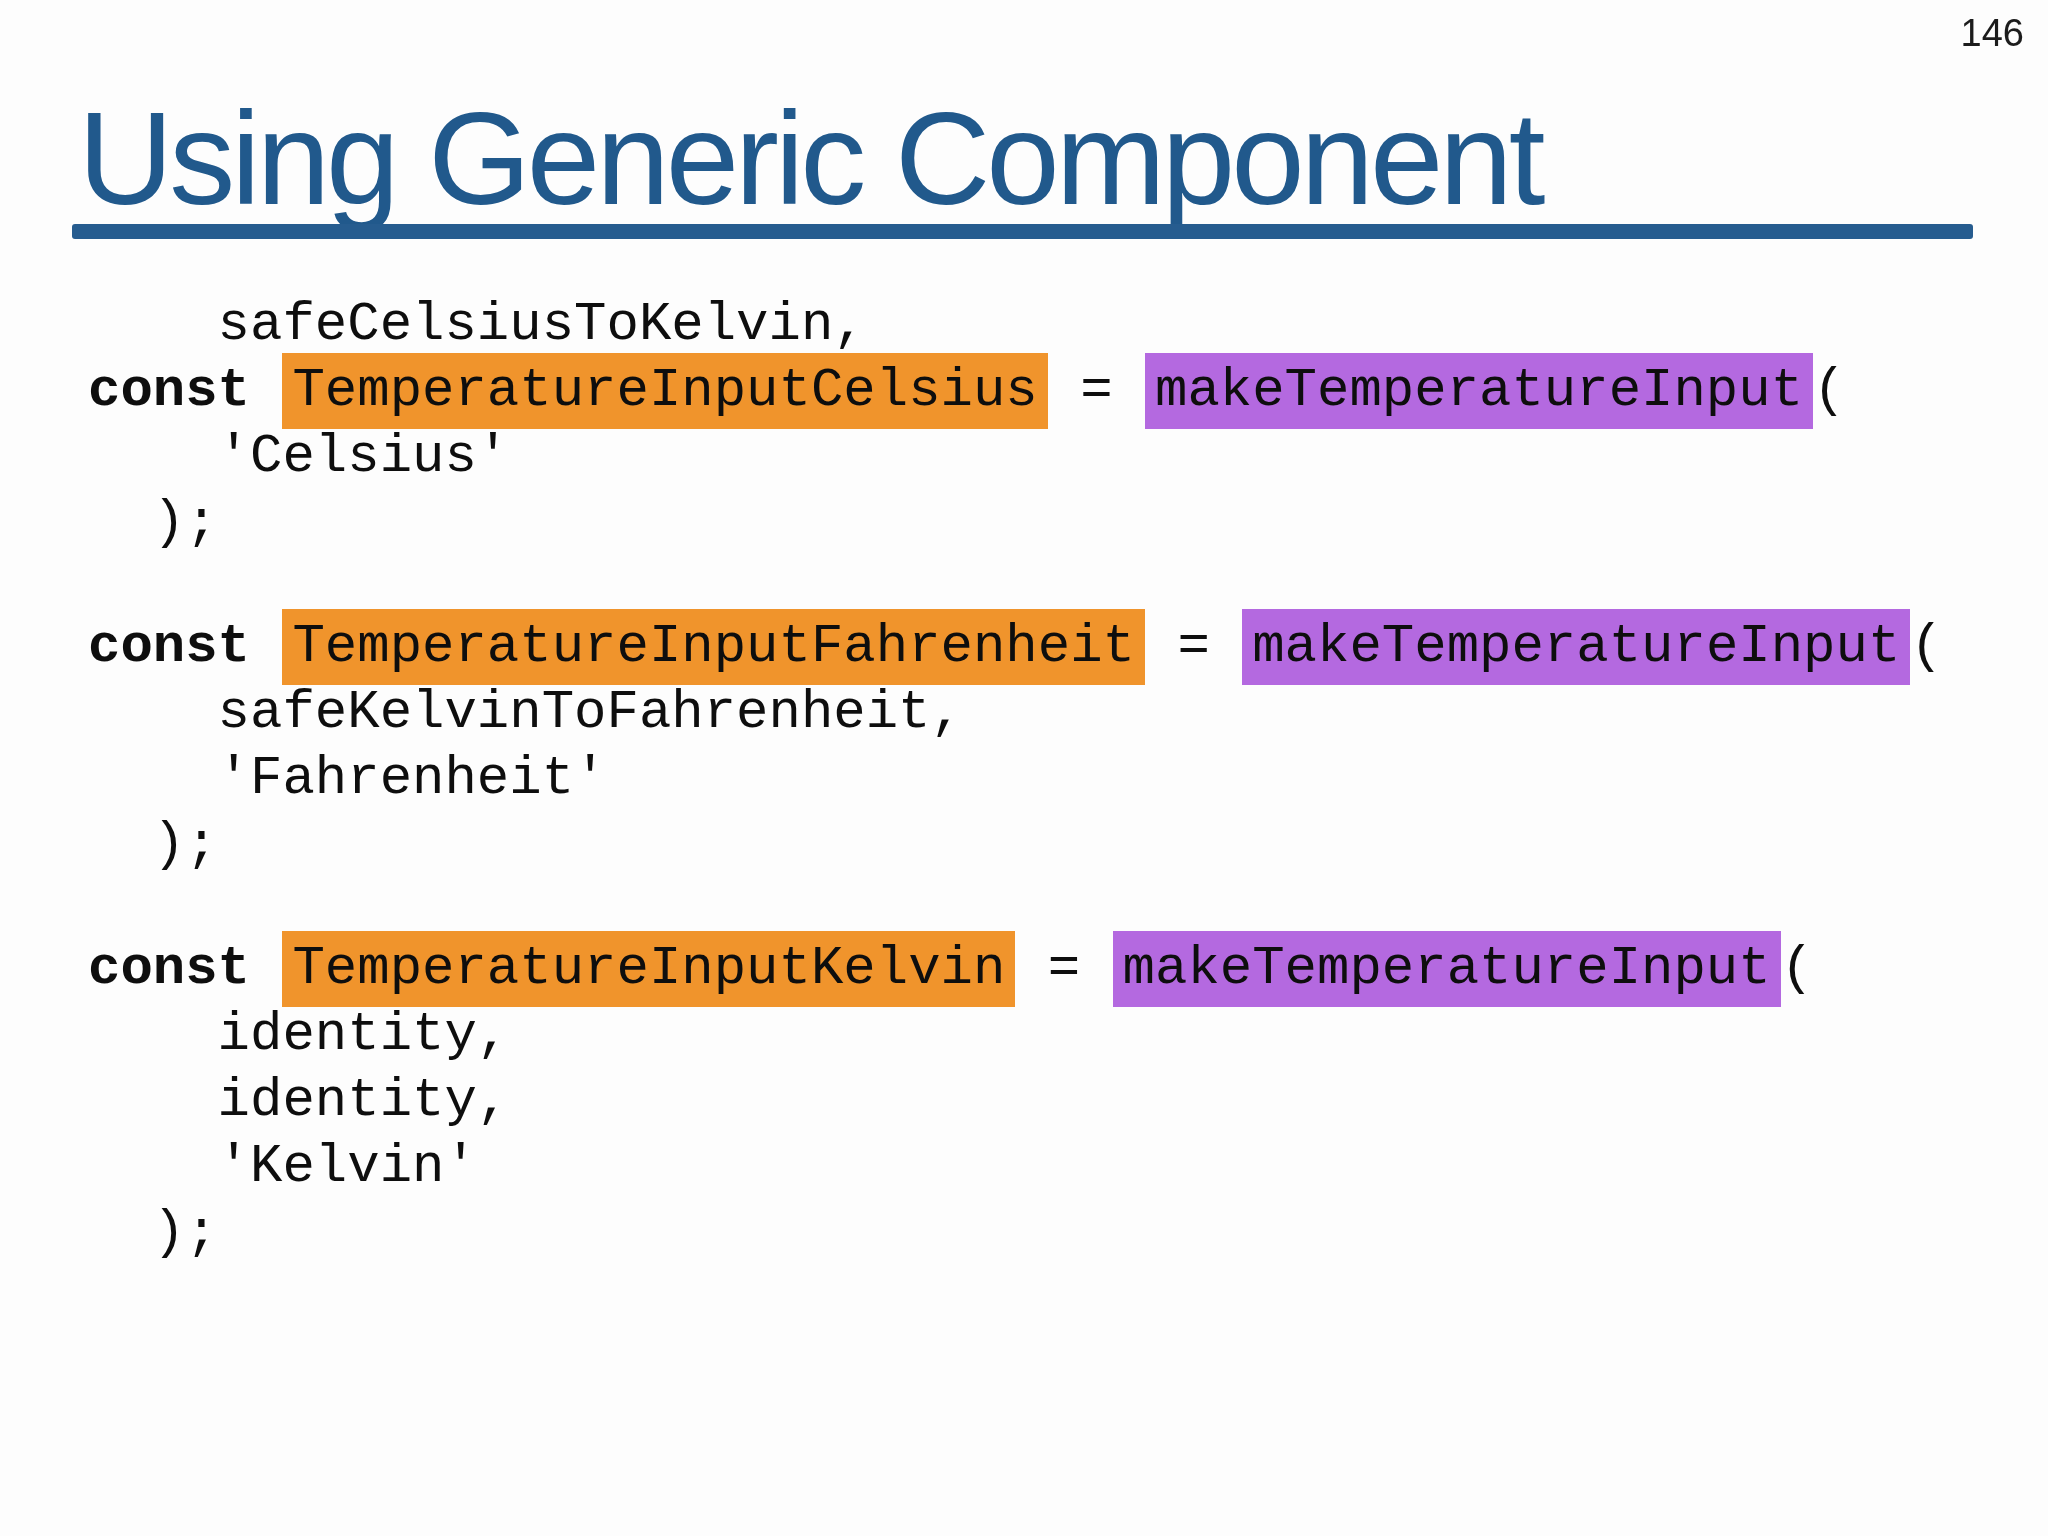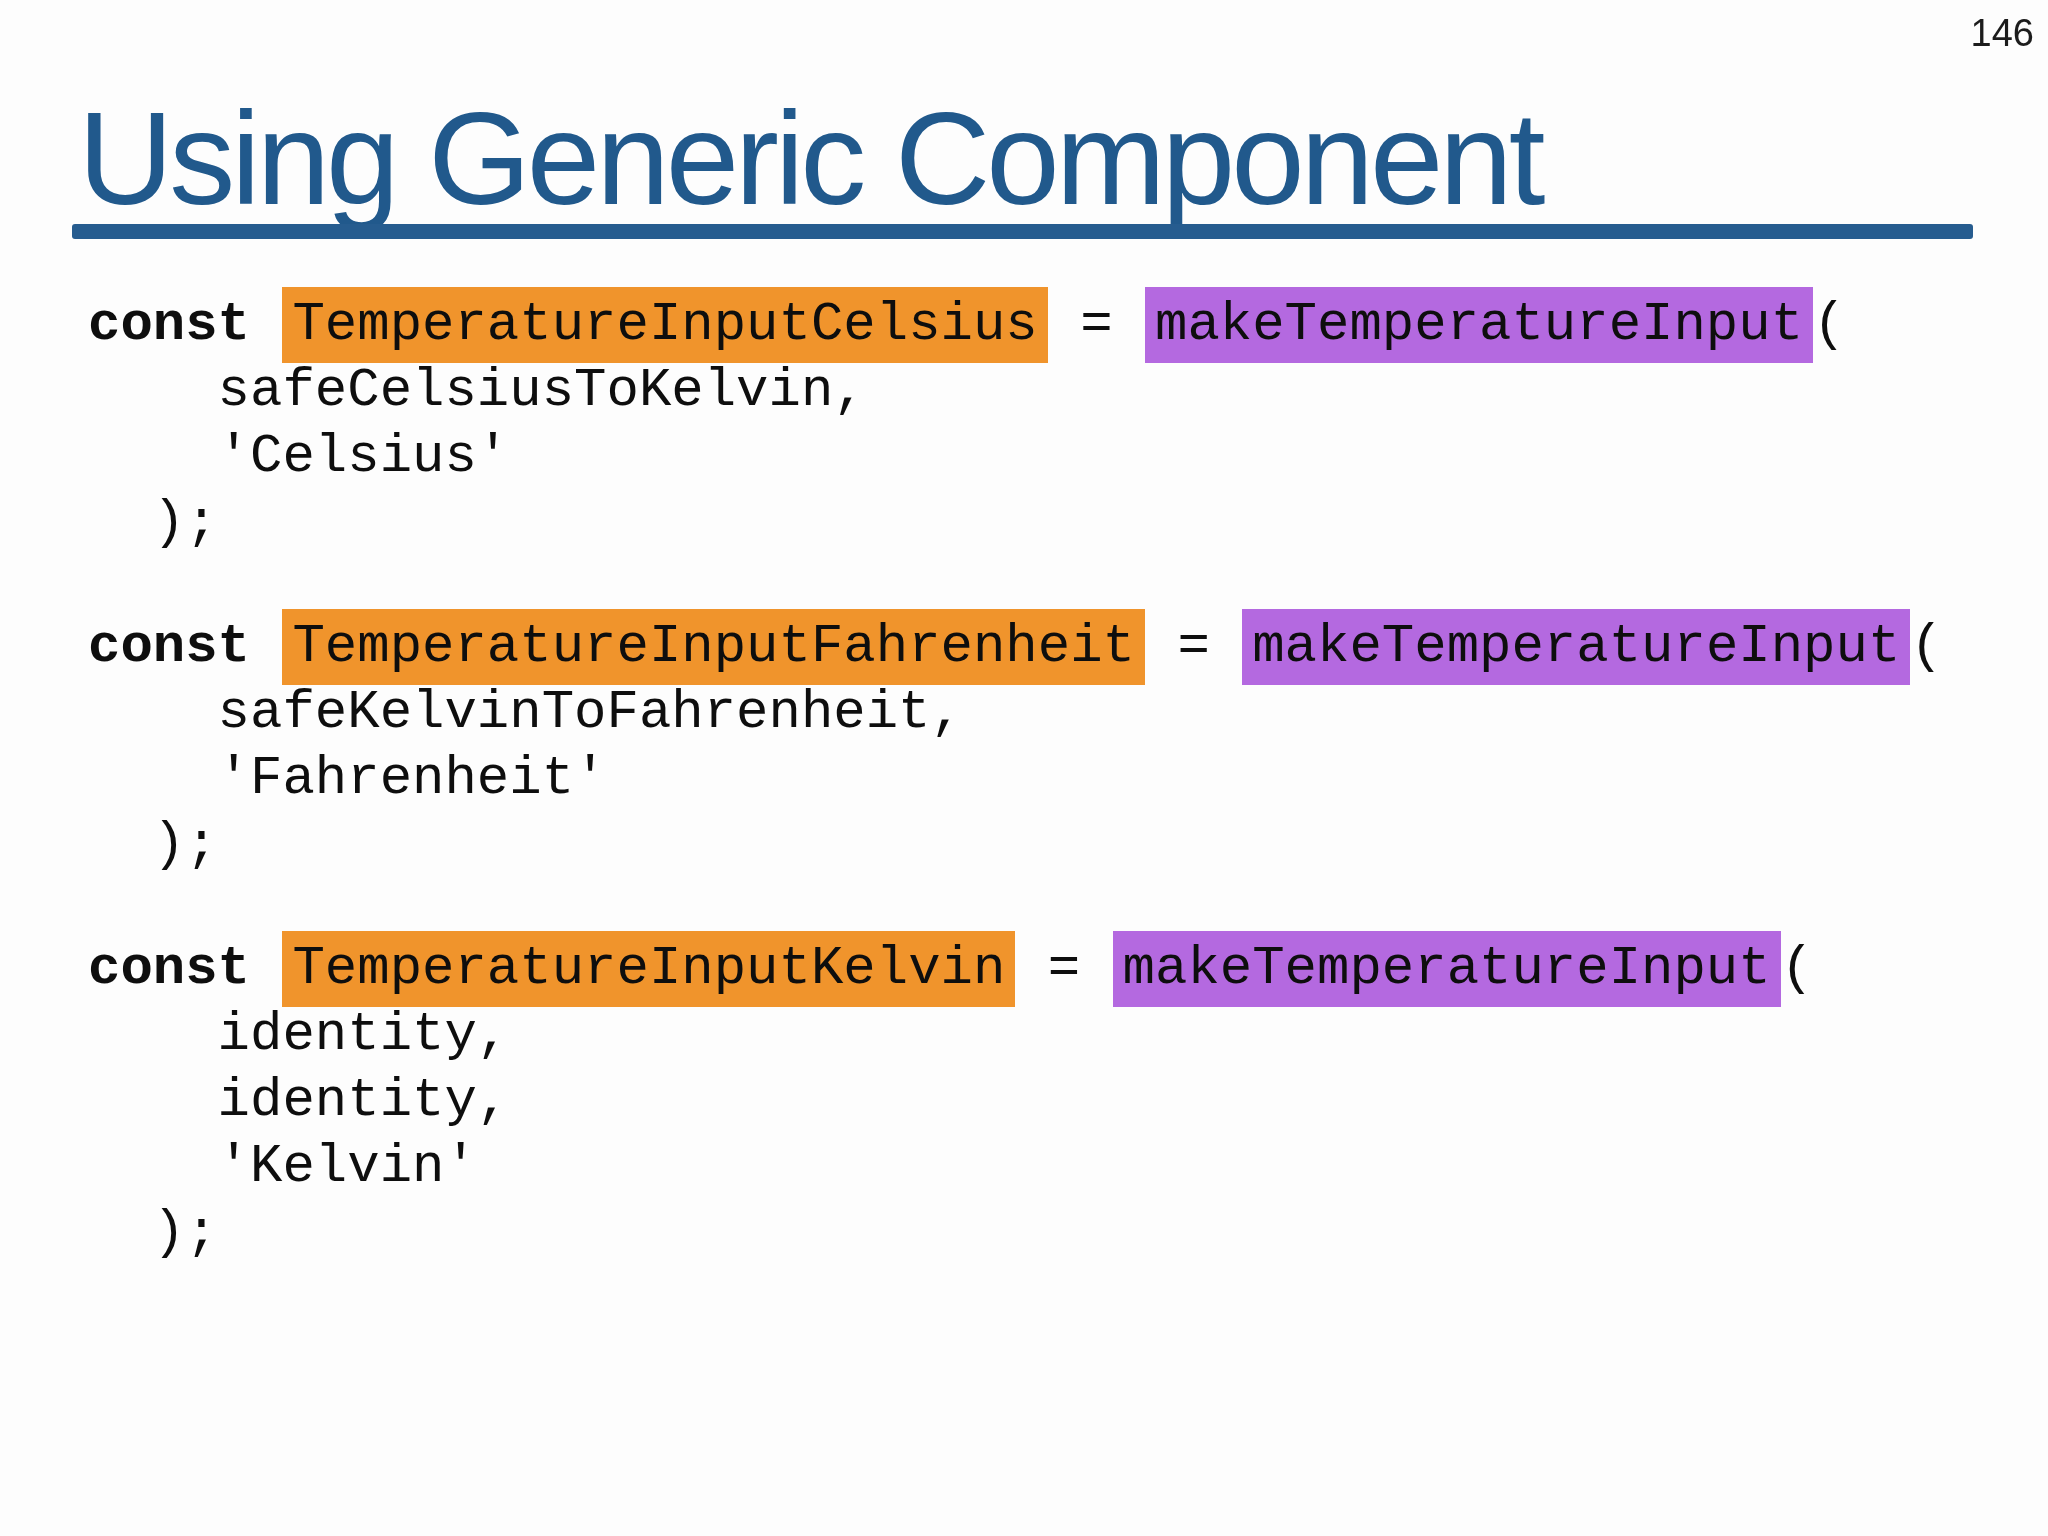--- a/index.html
+++ b/index.html
@@ -9,21 +9,21 @@
     font-family: "Liberation Sans", sans-serif;
   }
   .slide {
     position: relative;
     width: 2048px; height: 1536px;
     background: #fdfdfd;
     overflow: hidden;
   }
   .page-number {
     position: absolute;
-    top: 12px; right: 14px;
+    top: 12px; right: 24px;
     font-size: 38px;
     color: #1c1c1c;
   }
   .title {
     position: absolute;
     left: 78px; top: 66px;
     font-size: 132px;
     line-height: 1;
     letter-spacing: -4px;
     font-weight: 400;
@@ -61,27 +61,27 @@
 <div class="slide">
 
   <div class="page-number">146</div>
 
   <h1 class="title">Using Generic Component</h1>
   <div class="title-underline"></div>
 
   <div class="code">
 
     <div class="code-block">
+      <div class="code-line arg">safeCelsiusToKelvin,</div>
       <div class="code-line">
         <span class="kw">const</span>
         <span class="hl hl-orange">TemperatureInputCelsius</span>
         <span>=</span>
         <span class="hl hl-purple">makeTemperatureInput</span><span>(</span>
       </div>
-      <div class="code-line arg">safeCelsiusToKelvin,</div>
       <div class="code-line arg">'Celsius'</div>
       <div class="code-line close">);</div>
     </div>
 
     <div class="code-block">
       <div class="code-line">
         <span class="kw">const</span>
         <span class="hl hl-orange">TemperatureInputFahrenheit</span>
         <span>=</span>
         <span class="hl hl-purple">makeTemperatureInput</span><span>(</span>

